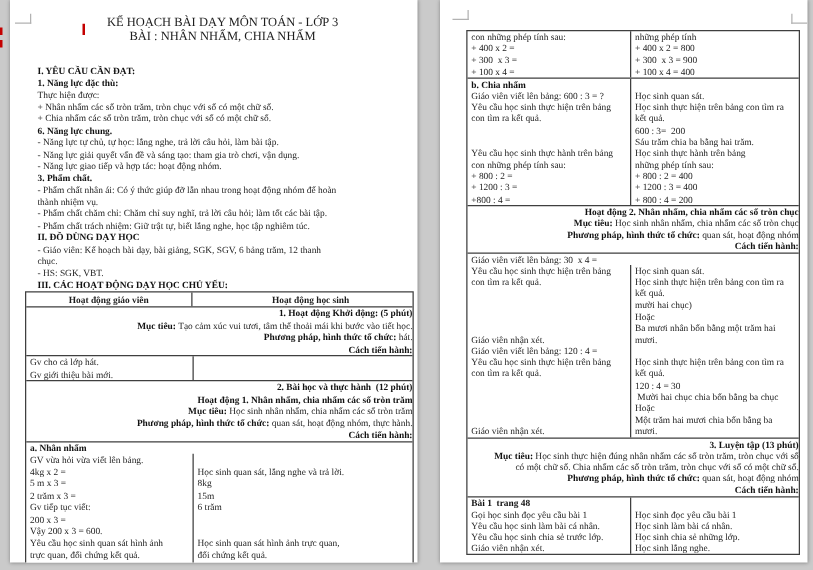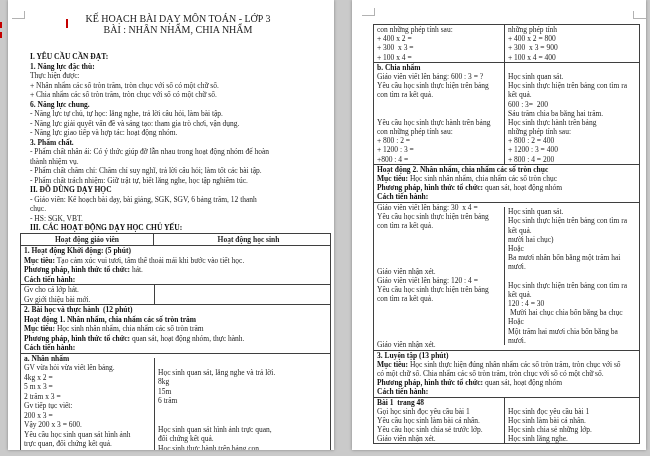--- a/index.html
+++ b/index.html
@@ -17,22 +17,22 @@
   .title .tl { font-size: 10px; line-height: 10.5px; font-weight: normal; white-space: pre; }
   .intro { position: absolute; top: 52px; left: 22px; right: 3px; }
   .tbl { position: absolute; border: 1px solid #3f3f3f; background: #fff; }
   .t1 { left: 12px; top: 233px; width: 311px; }
   .t2 { left: 21px; top: 24px;  width: 267px; border-bottom: 1px solid #3f3f3f; }
   .thead { display: flex; border-bottom: 1px solid #3f3f3f; gap: 13px; }
   .hcell { font-weight: bold; font-size: 7.5px; height: 11px; line-height: 11px;
            text-align: center; white-space: pre; }
   .hl { width: 133px; border-right: 1px solid #3f3f3f; }
   .hr { flex: 1; }
-  .row-span { border-top: 1px solid #3f3f3f; padding-left: 3px; }
-  .row-cols { border-top: 1px solid #3f3f3f; display: flex; align-items: center; }
+  .row-span { border-top: 1px solid #3f3f3f; padding-left: 3px; text-align: right; }
+  .row-cols { border-top: 1px solid #3f3f3f; display: flex; align-items: flex-end; }
   .tbody > :first-child { border-top: none; }
   .cell { padding: 0 2px 0 3px; }
   .t1 .cell-l { width: 133px; }
   .t2 .cell-l { width: 130px; }
   .cell-r { flex: 1; border-left: 1px solid #3f3f3f; }
   .caret { position: absolute; left: 58px; top: 19px; width: 2px; height: 9px; }
   .red-dash { position: absolute; left: 0; top: 22px; height: 16px; width: 0;
               border-left: 2px dashed #c40000; }
   .mark { position: absolute; width: 13px; height: 8px; }
   .mark-br { border-bottom: 1px solid #b2b2b2; border-right: 1px solid #b2b2b2; }

